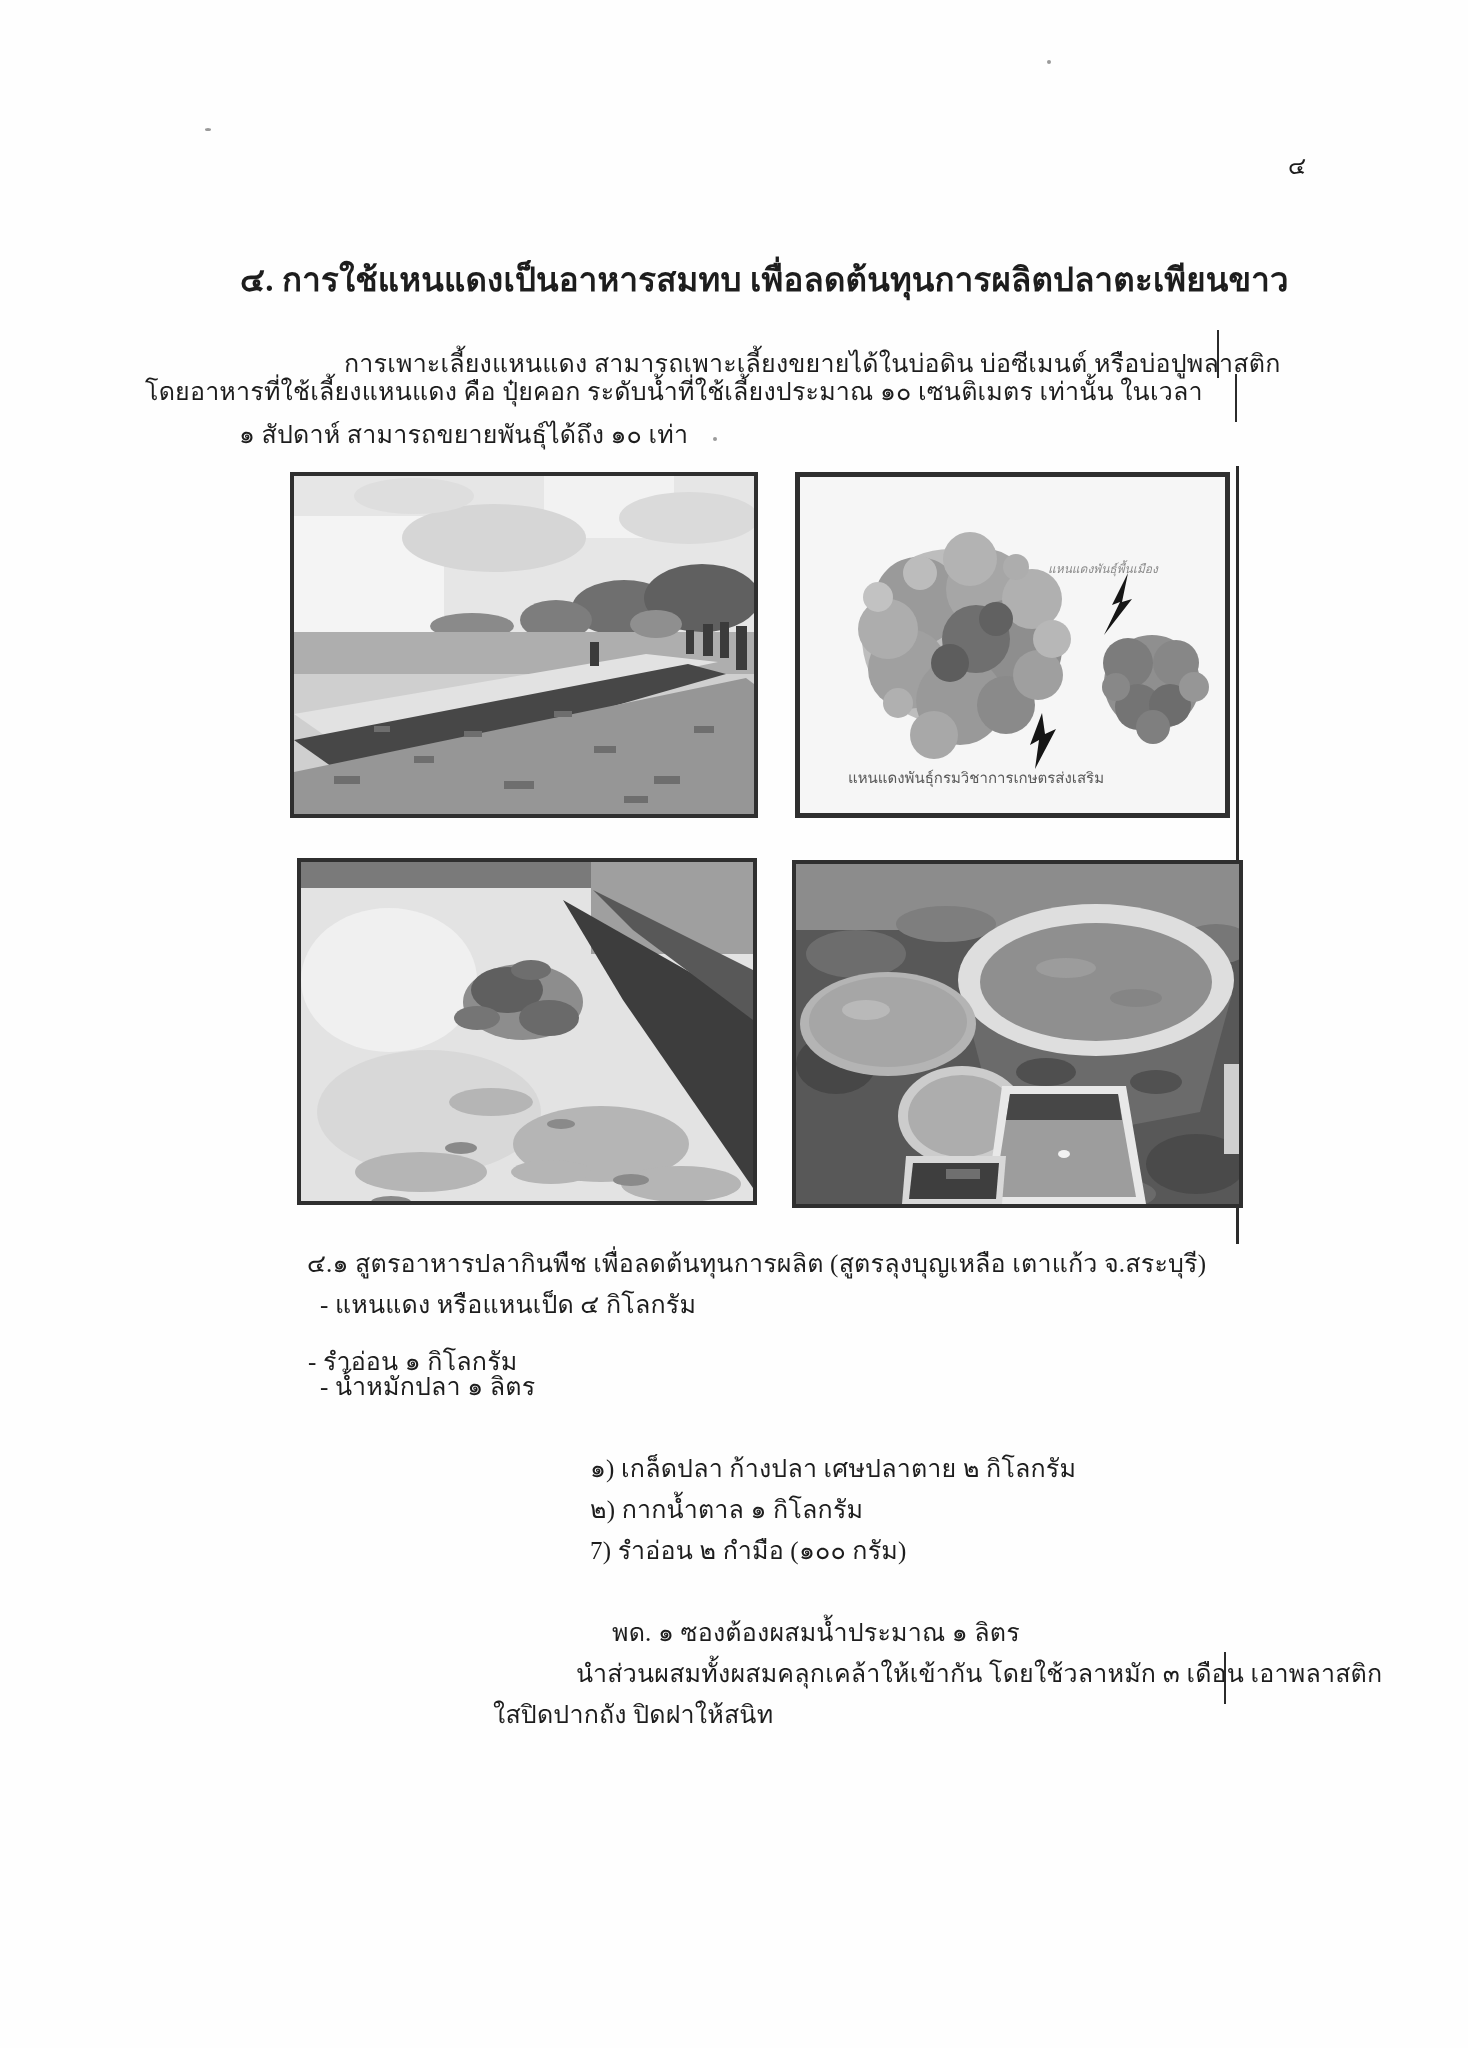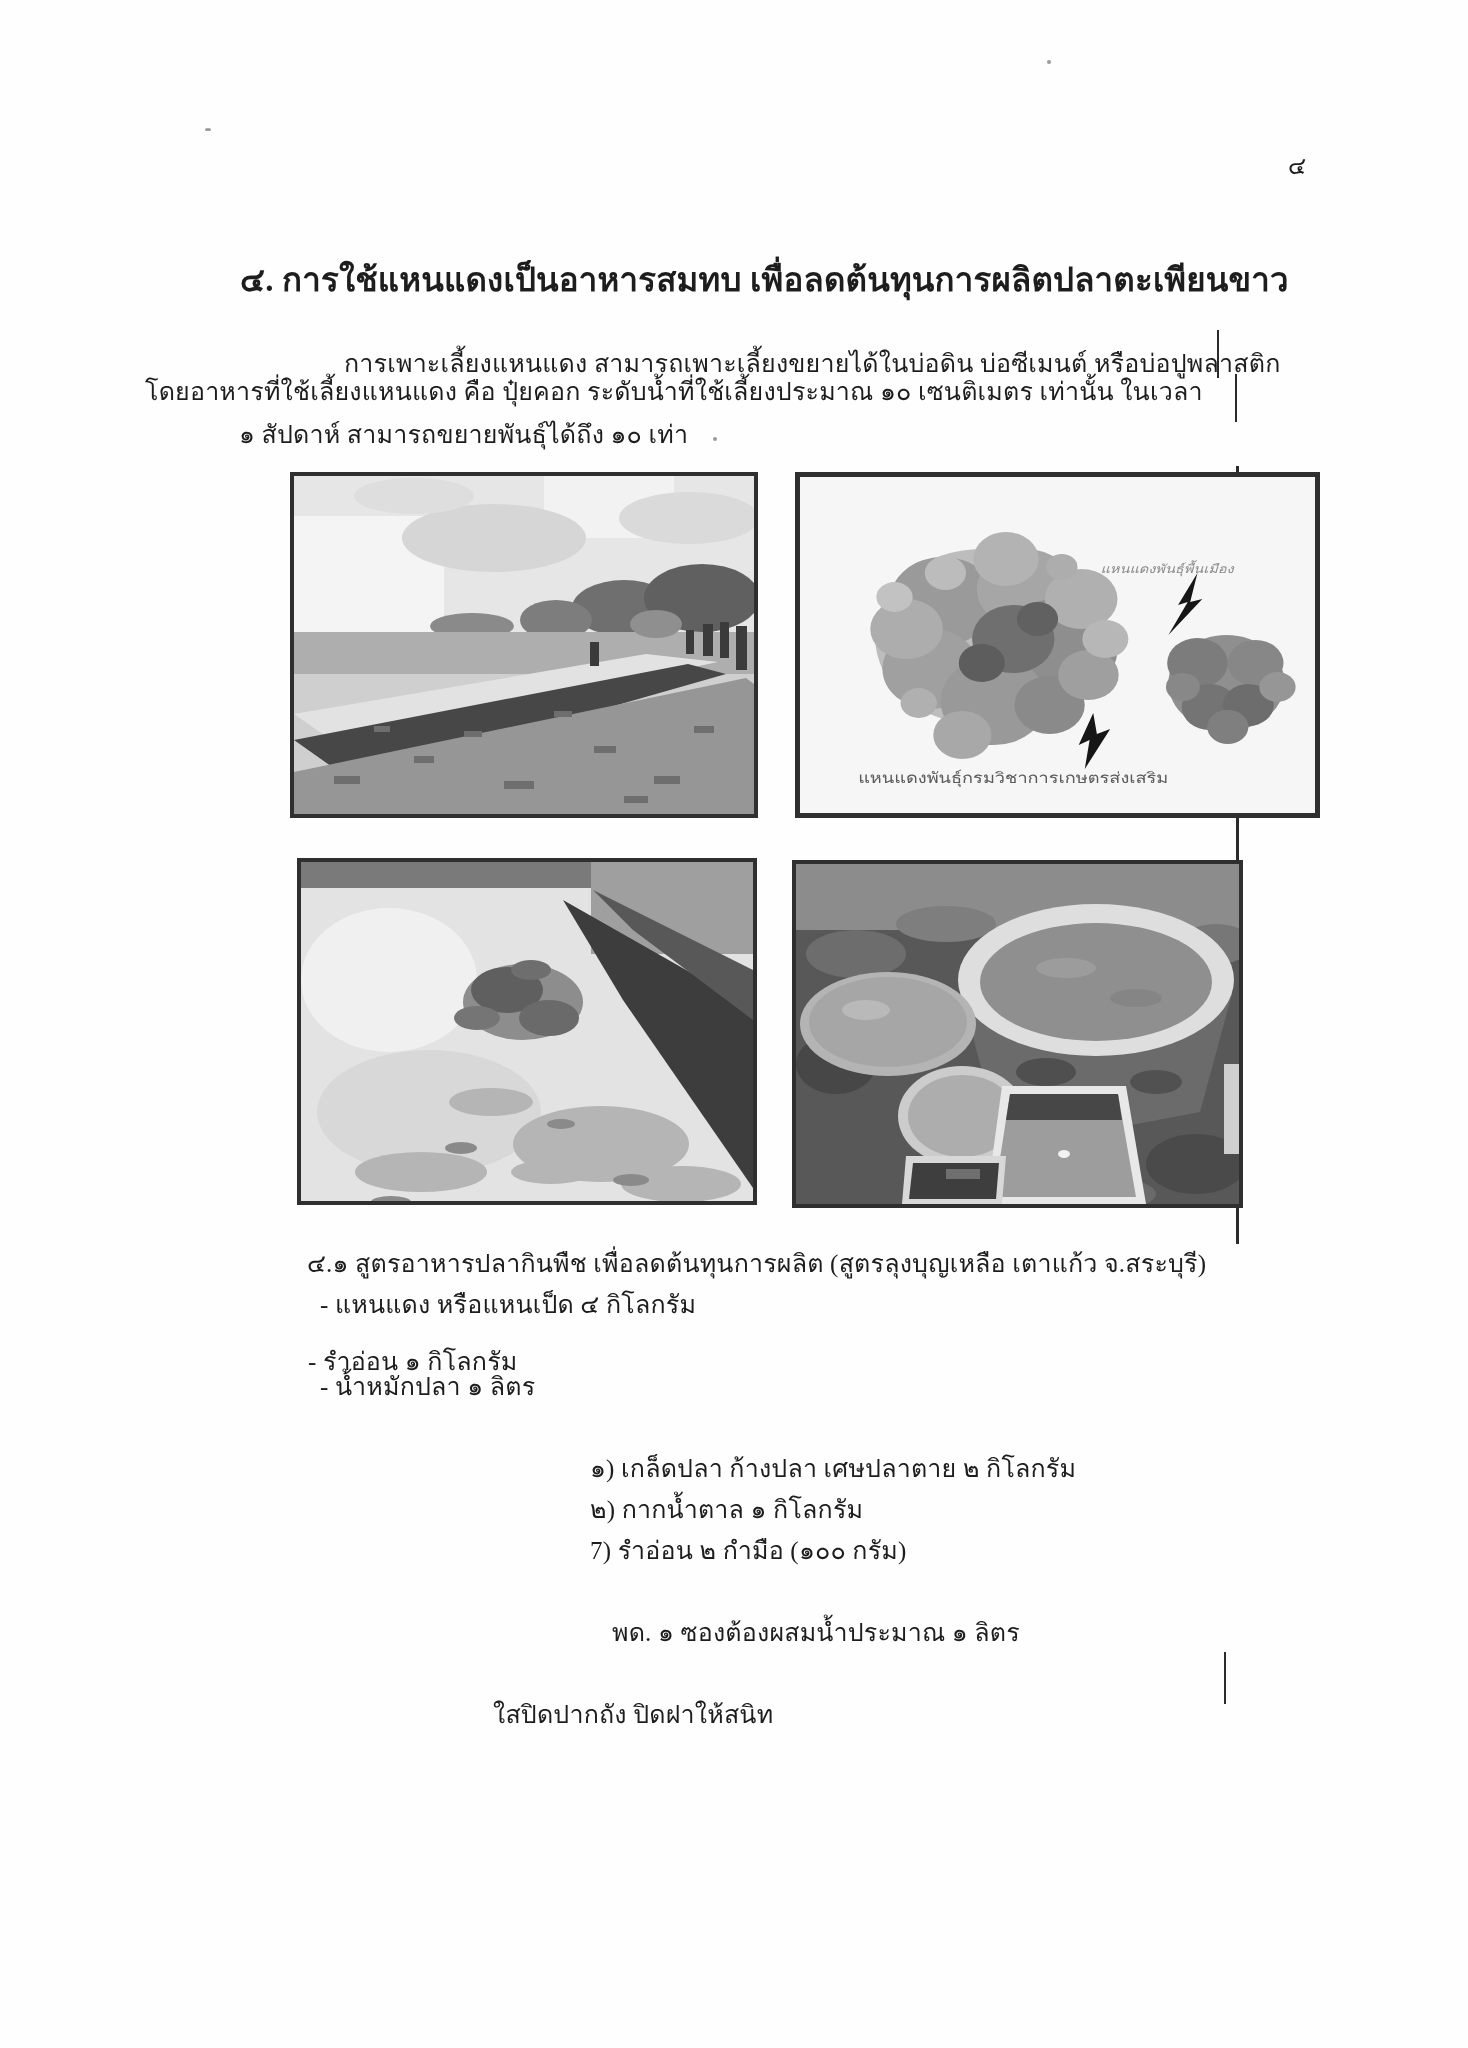--- a/index.html
+++ b/index.html
@@ -105,21 +105,21 @@
       <g fill="#3b3b3b">
         <rect x="409" y="148" width="10" height="32"></rect>
         <rect x="426" y="146" width="9" height="36"></rect>
         <rect x="442" y="150" width="11" height="44"></rect>
         <rect x="392" y="154" width="8" height="24"></rect>
         <rect x="296" y="166" width="9" height="24"></rect>
       </g>
     </svg>
   </div>
 
-  <div class="photo" style="left:795px; top:472px; width:525px; height:346px; border-width:5px; background:#f6f6f6;">
+  <div class="photo" style="left:795px; top:472px; width:435px; height:346px; border-width:5px; background:#f6f6f6;">
     <svg viewBox="0 0 425 336" preserveAspectRatio="none">
       <rect width="425" height="336" fill="#f6f6f6"></rect>
       <g>
         <circle cx="150" cy="160" r="88" fill="#bdbdbd"></circle>
         <circle cx="118" cy="124" r="44" fill="#9a9a9a"></circle>
         <circle cx="186" cy="112" r="40" fill="#a6a6a6"></circle>
         <circle cx="212" cy="172" r="50" fill="#8e8e8e"></circle>
         <circle cx="108" cy="192" r="40" fill="#a0a0a0"></circle>
         <circle cx="160" cy="224" r="44" fill="#999999"></circle>
         <circle cx="232" cy="122" r="30" fill="#b0b0b0"></circle>
@@ -236,15 +236,16 @@
   <div class="txt" style="left:320px; top:1285px;">- แหนแดง หรือแหนเป็ด ๔ กิโลกรัม</div>
   <div class="txt" style="left:308px; top:1326px;margin-top:16px;">- รำอ่อน  ๑ กิโลกรัม</div>
   <div class="txt" style="left:320px; top:1367px;">- น้ำหมักปลา ๑ ลิตร</div>
 
 
   <div class="txt" style="left:590px; top:1449px;">๑) เกล็ดปลา ก้างปลา เศษปลาตาย ๒ กิโลกรัม</div>
   <div class="txt" style="left:590px; top:1490px;">๒) กากน้ำตาล ๑ กิโลกรัม</div>
   <div class="txt" style="left:590px; top:1531px;">7) รำอ่อน ๒ กำมือ (๑๐๐ กรัม)</div>
   <div class="txt" style="left:612px; top:1613px;">พด. ๑ ซองต้องผสมน้ำประมาณ ๑ ลิตร</div>
 
+  <div class="txt" style="left:576px; top:1654px;">นำส่วนผสมทั้งผสมคลุกเคล้าให้เข้ากัน โดยใช้วลาหมัก ๓ เดือน เอาพลาสติก</div>
   <div class="txt" style="left:493px; top:1695px;">ใสปิดปากถัง ปิดฝาให้สนิท</div>
 
 </div>
 
 </body></html>

